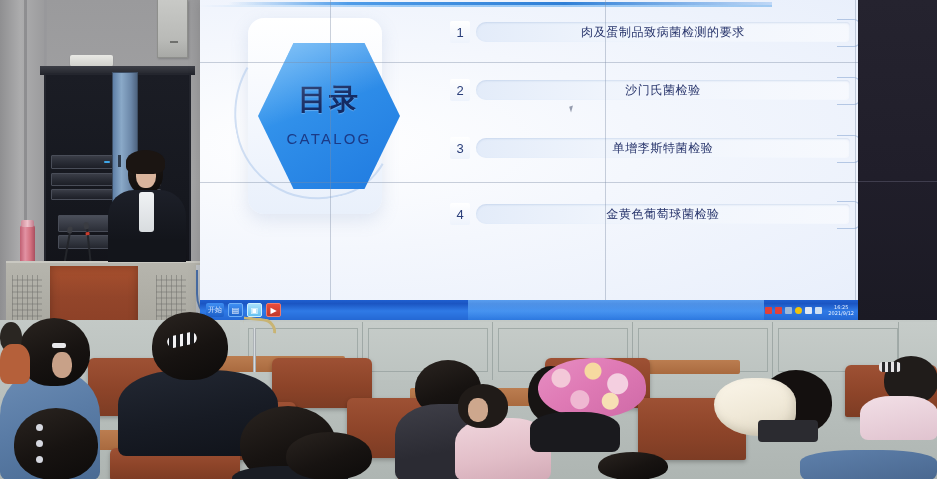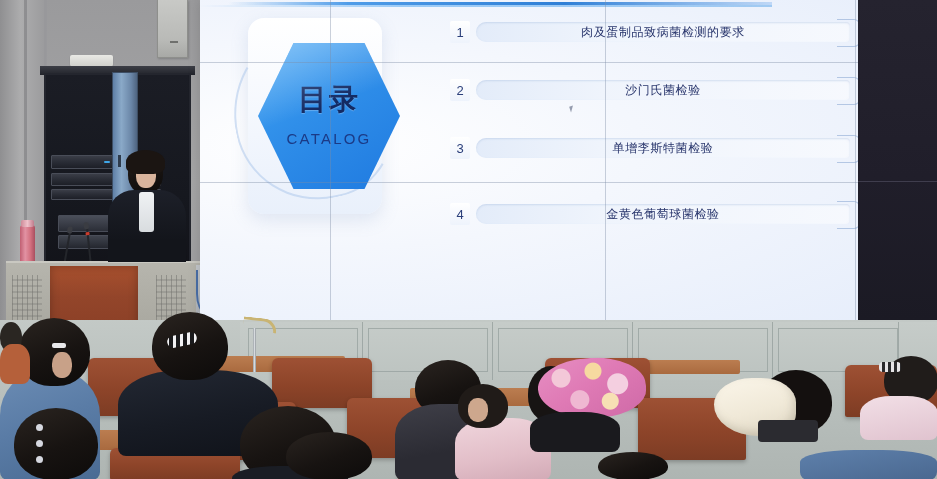--- a/index.html
+++ b/index.html
@@ -420,20 +420,42 @@
 
       </div>
 
       <div class="seam-h" style="top:62px;"></div>
       <div class="seam-h" style="top:182px;"></div>
       <div class="seam-v" style="left:130px;"></div>
       <div class="seam-v" style="left:405px;"></div>
       <div class="seam-v" style="left:655px;"></div>
     </div>
 
+    <div class="taskbar">
+      <div class="taskbar-glow"></div>
+      <div class="start-btn">
+          <span>开始</span>
+        </div>
+      <div class="tb-icon tb-i1">▤</div>
+      <div class="tb-icon tb-i2">▣</div>
+      <div class="tb-icon tb-i3">▶</div>
+
+      <div class="tray">
+        <span class="tray-ico" style="background:#e0413a"></span>
+        <span class="tray-ico" style="background:#e0413a"></span>
+        <span class="tray-ico" style="background:#9fb8d8"></span>
+        <span class="tray-ico" style="background:#f2c30d;border-radius:50%"></span>
+        <span class="tray-ico" style="background:#dfe8f5"></span>
+        <span class="tray-ico" style="background:#cfe0f2"></span>
+        <div class="clock">
+          <div>16:25</div>
+          <div>2021/9/12</div>
+        </div>
+      </div>
+    </div>
   </div>
 
   <div class="wall-dark"></div>
   <div class="wall-dark-seam"></div>
 
   <div class="lower"></div>
   <div class="wainscot">
     <div class="wain-panel" style="left:8px;width:110px;"></div>
     <div class="wain-panel" style="left:128px;width:120px;"></div>
     <div class="wain-panel" style="left:258px;width:130px;"></div>

